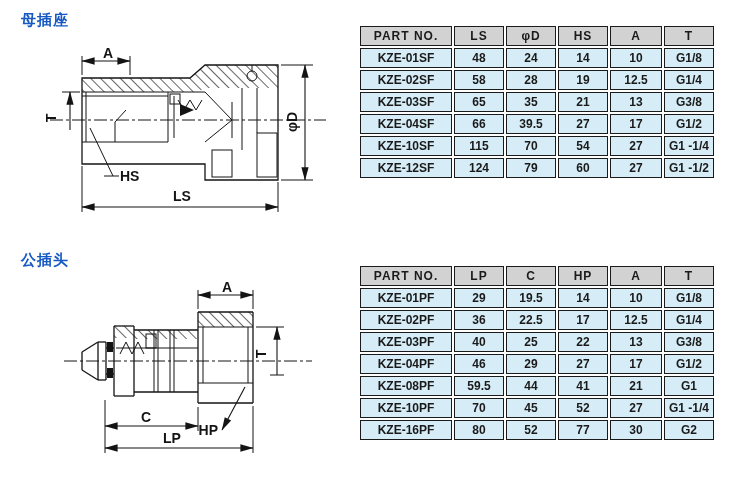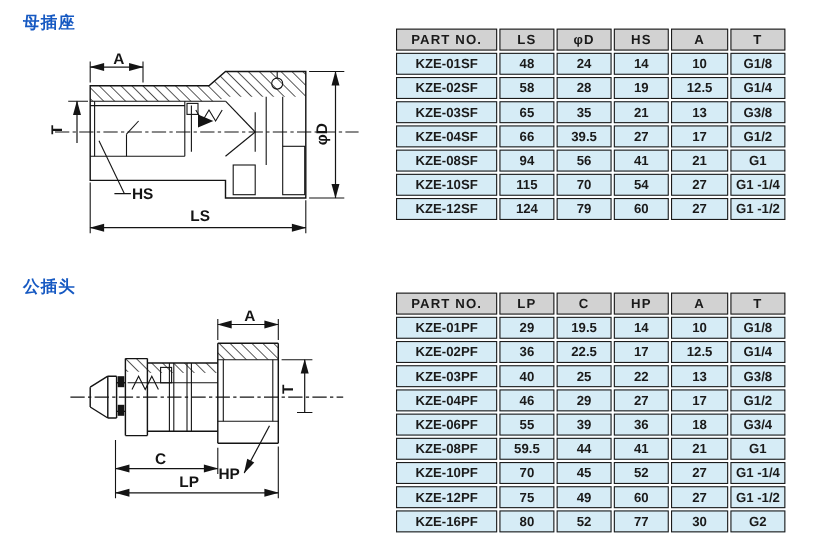--- a/index.html
+++ b/index.html
@@ -169,28 +169,20 @@
       </tr>
       <tr>
         <td>KZE-04SF</td>
         <td>66</td>
         <td>39.5</td>
         <td>27</td>
         <td>17</td>
         <td>G1/2</td>
       </tr>
       <tr>
-        <td>KZE-08SF</td>
-        <td>94</td>
-        <td>56</td>
-        <td>41</td>
-        <td>21</td>
-        <td>G1</td>
-      </tr>
-      <tr>
         <td>KZE-10SF</td>
         <td>115</td>
         <td>70</td>
         <td>54</td>
         <td>27</td>
         <td>G1 -1/4</td>
       </tr>
       <tr>
         <td>KZE-12SF</td>
         <td>124</td>
@@ -329,52 +321,36 @@
       </tr>
       <tr>
         <td>KZE-04PF</td>
         <td>46</td>
         <td>29</td>
         <td>27</td>
         <td>17</td>
         <td>G1/2</td>
       </tr>
       <tr>
-        <td>KZE-06PF</td>
-        <td>55</td>
-        <td>39</td>
-        <td>36</td>
-        <td>18</td>
-        <td>G3/4</td>
-      </tr>
-      <tr>
         <td>KZE-08PF</td>
         <td>59.5</td>
         <td>44</td>
         <td>41</td>
         <td>21</td>
         <td>G1</td>
       </tr>
       <tr>
         <td>KZE-10PF</td>
         <td>70</td>
         <td>45</td>
         <td>52</td>
         <td>27</td>
         <td>G1 -1/4</td>
       </tr>
       <tr>
-        <td>KZE-12PF</td>
-        <td>75</td>
-        <td>49</td>
-        <td>60</td>
-        <td>27</td>
-        <td>G1 -1/2</td>
-      </tr>
-      <tr>
         <td>KZE-16PF</td>
         <td>80</td>
         <td>52</td>
         <td>77</td>
         <td>30</td>
         <td>G2</td>
       </tr>
     </tbody>
 </table>
 

